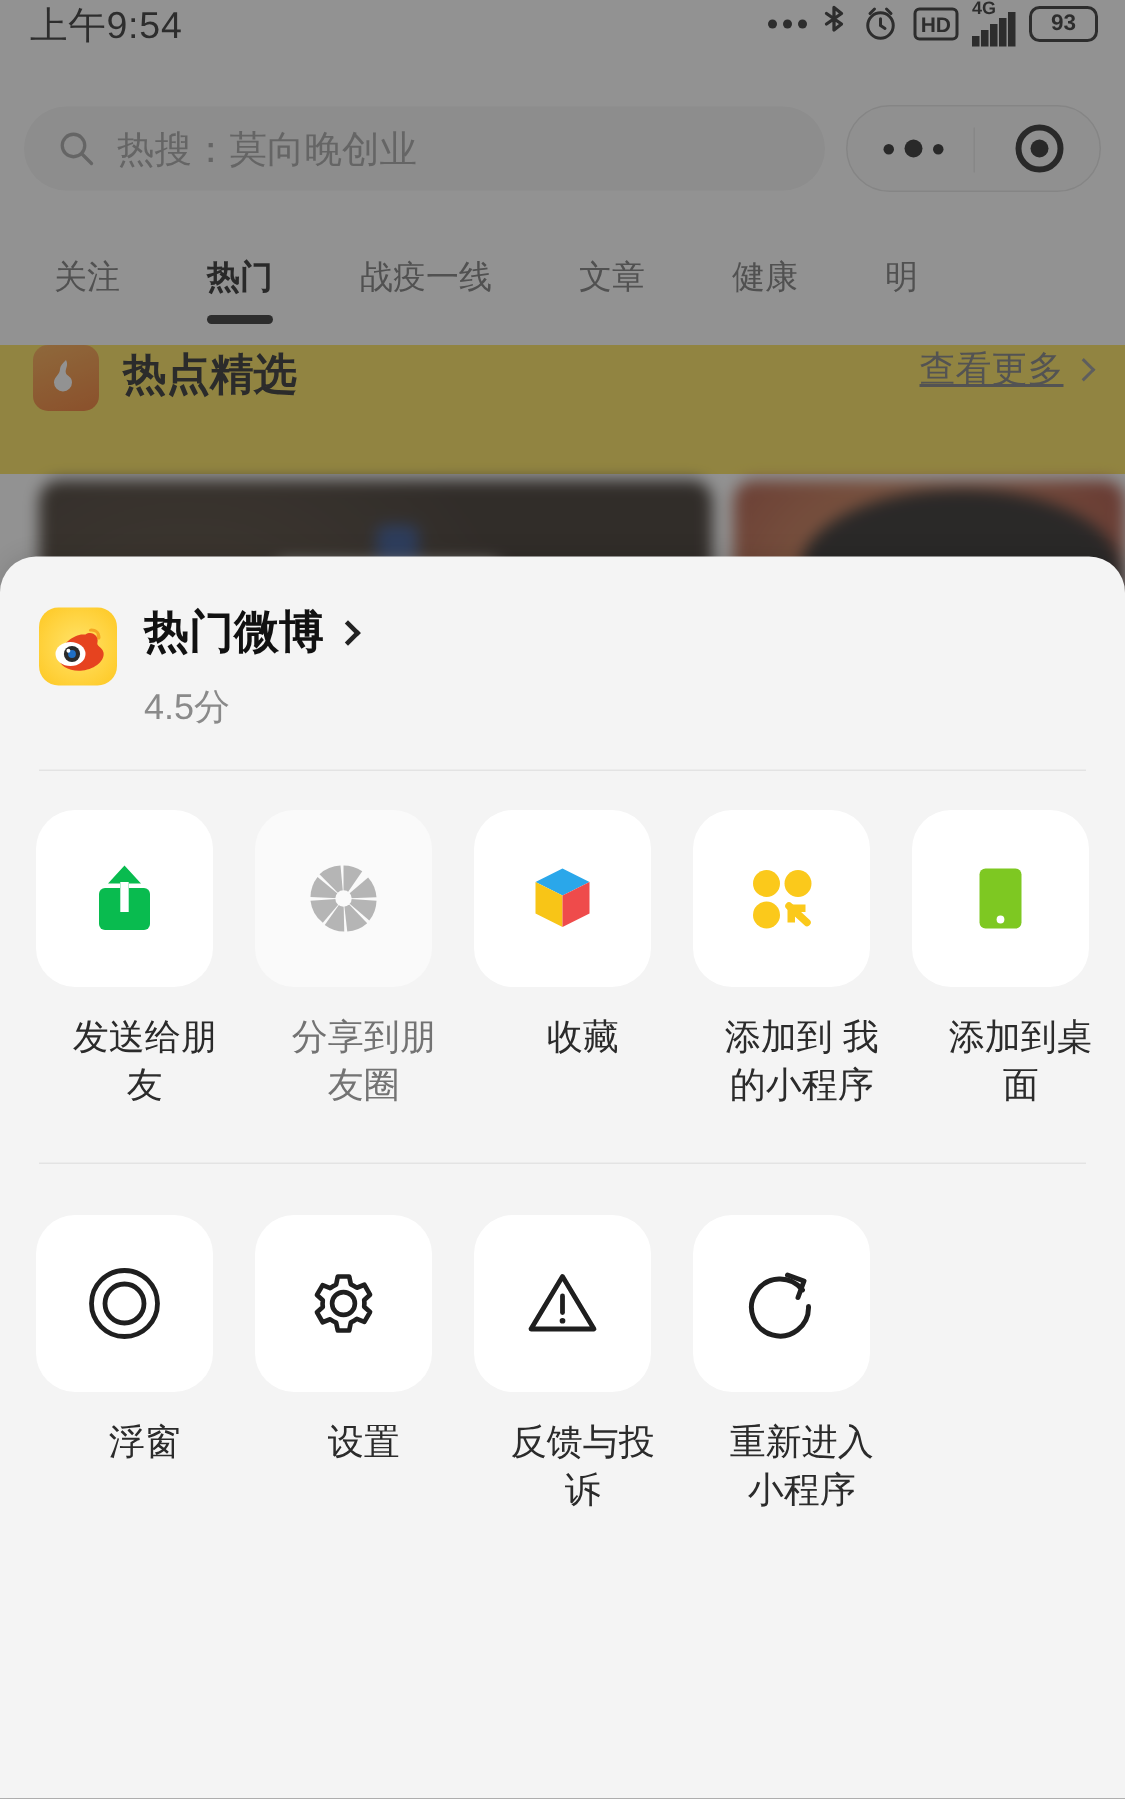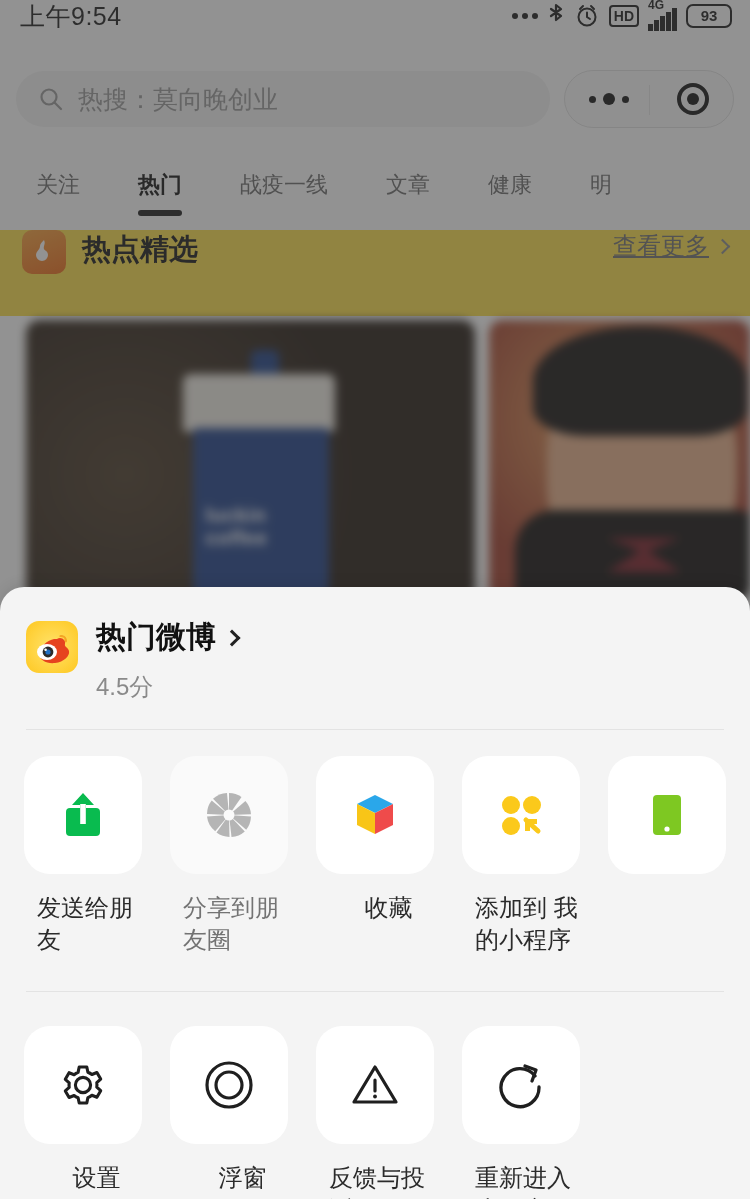--- a/index.html
+++ b/index.html
@@ -122,21 +122,21 @@
   .cup-body { position:absolute; top:78px; left:4px; width:136px; height:170px; background:#1d3f88; border-radius: 4px 4px 10px 10px;}
   .cup-body span { position:absolute; top:76px; left:12px; font-size:20px; color:#fff; font-weight:700; letter-spacing:.5px;}
   .card-b { width:320px; height:280px; background: radial-gradient(circle at 45% 35%, #e8a05a 0%, #a23d2a 70%); position:relative;}
   .face { position:absolute; left:58px; top:22px; width:190px; height:230px; background:#e9b089; border-radius:60% 60% 45% 45%;}
   .hair { position:absolute; left:44px; top:6px; width:215px; height:110px; background:#14100f; border-radius:60% 60% 30% 30%;}
   .suit { position:absolute; left:26px; bottom:0; width:260px; height:90px; background:#100d0c; border-radius:40px 40px 0 0;}
   .bowtie { position:absolute; left:118px; bottom:28px; width:74px; height:34px; background:#7d1b25; clip-path: polygon(0 0,45% 38%,0 100%,100% 100%,55% 38%,100% 0);}
 
   
   .sheet {
-    position:absolute; left:0; bottom:0; width:750px; height: 612px;
+    position:absolute; left:0; bottom:0; width:750px; height: 828px;
     background: #f4f4f4;
     border-radius: 24px 24px 0 0;
     z-index: 60;
     box-shadow: 0 -2px 14px rgba(0,0,0,0.10);
   }
   .sheet-header { display:flex; align-items:flex-start; padding: 30px 0 0 26px; }
   .weibo-logo {
     width: 52px; height: 52px; border-radius: 13px;
     background: radial-gradient(circle at 50% 50%, #ffe36a 0%, #ffd23d 62%, #fdc721 100%);
     display:flex; align-items:center; justify-content:center; flex: none;
@@ -151,21 +151,21 @@
 
   .grid { display:flex; padding: 26px 10px 0 10px; }
   .cell {
     flex: 1; display:flex; flex-direction:column; align-items:center;
   }
   .tile {
     width: 118px; height: 118px; border-radius: 26px; background:#ffffff;
     display:flex; align-items:center; justify-content:center;
   }
   .cell-label {
-    margin-top: 18px; font-size: 24px; color:#2b2b2b; 
+    margin-top: 18px; font-size: 24px; color:#2b2b2b; text-align:center;
     line-height: 1.32; max-width: 130px; margin-left: 27px;
   }
   .cell.disabled .tile { background:#fafafa; }
   .cell.disabled .cell-label { color:#737373; }
   .row2 { padding-top: 34px; }
   .row2 .cell.empty .tile { visibility:hidden; }
 
   svg { display:block; }
 </style>
 </head>
@@ -358,46 +358,47 @@
 我的小程序</span>
       </div>
 
       <div class="cell">
         <span class="tile">
           <svg width="56" height="56" viewBox="0 0 56 56">
             <rect x="14" y="8" width="28" height="40" rx="4" fill="#7ec822"></rect>
             <circle cx="28" cy="42" r="2.6" fill="#fff"></circle>
           </svg>
         </span>
+        <span class="cell-label">添加到桌面</span>
       </div>
 
     </div>
 
     <div class="sheet-rule" style="margin-top:36px"></div>
 
     <div class="grid row2">
+
+      <div class="cell">
+        <span class="tile">
+          <svg width="60" height="60" viewBox="0 0 60 60">
+            <circle cx="30" cy="30" r="22" fill="none" stroke="#1f1f1f" stroke-width="3.2"></circle>
+            <circle cx="30" cy="30" r="13" fill="none" stroke="#1f1f1f" stroke-width="3.2"></circle>
+          </svg>
+        </span>
+        <span class="cell-label">浮窗</span>
+      </div>
 
       <div class="cell">
         <span class="tile">
           <svg width="60" height="60" viewBox="0 0 60 60">
             <path d="M26.2 7h7.6l1.1 5.2a18 18 0 0 1 4 2.3l5-2 3.8 6.6-3.9 3.5a18 18 0 0 1 0 4.6l3.9 3.5-3.8 6.6-5-2a18 18 0 0 1-4 2.3L33.8 43h-7.6l-1.1-5.2a18 18 0 0 1-4-2.3l-5 2-3.8-6.6 3.9-3.5a18 18 0 0 1 0-4.6l-3.9-3.5 3.8-6.6 5 2a18 18 0 0 1 4-2.3z" fill="none" stroke="#1f1f1f" stroke-width="3.1" stroke-linejoin="round" transform="translate(0,5)"></path>
             <circle cx="30" cy="30" r="7.6" fill="none" stroke="#1f1f1f" stroke-width="3.1"></circle>
           </svg>
         </span>
         <span class="cell-label">设置</span>
-      </div>
-
-      <div class="cell">
-        <span class="tile">
-          <svg width="60" height="60" viewBox="0 0 60 60">
-            <circle cx="30" cy="30" r="22" fill="none" stroke="#1f1f1f" stroke-width="3.2"></circle>
-            <circle cx="30" cy="30" r="13" fill="none" stroke="#1f1f1f" stroke-width="3.2"></circle>
-          </svg>
-        </span>
-        <span class="cell-label">浮窗</span>
       </div>
 
       <div class="cell">
         <span class="tile">
           <svg width="60" height="60" viewBox="0 0 60 60">
             <path d="M30 12L51 47H9z" fill="none" stroke="#1f1f1f" stroke-width="3.2" stroke-linejoin="round"></path>
             <path d="M30 25v11" stroke="#1f1f1f" stroke-width="3.2" stroke-linecap="round"></path>
             <circle cx="30" cy="41.5" r="1.9" fill="#1f1f1f"></circle>
           </svg>
         </span>

